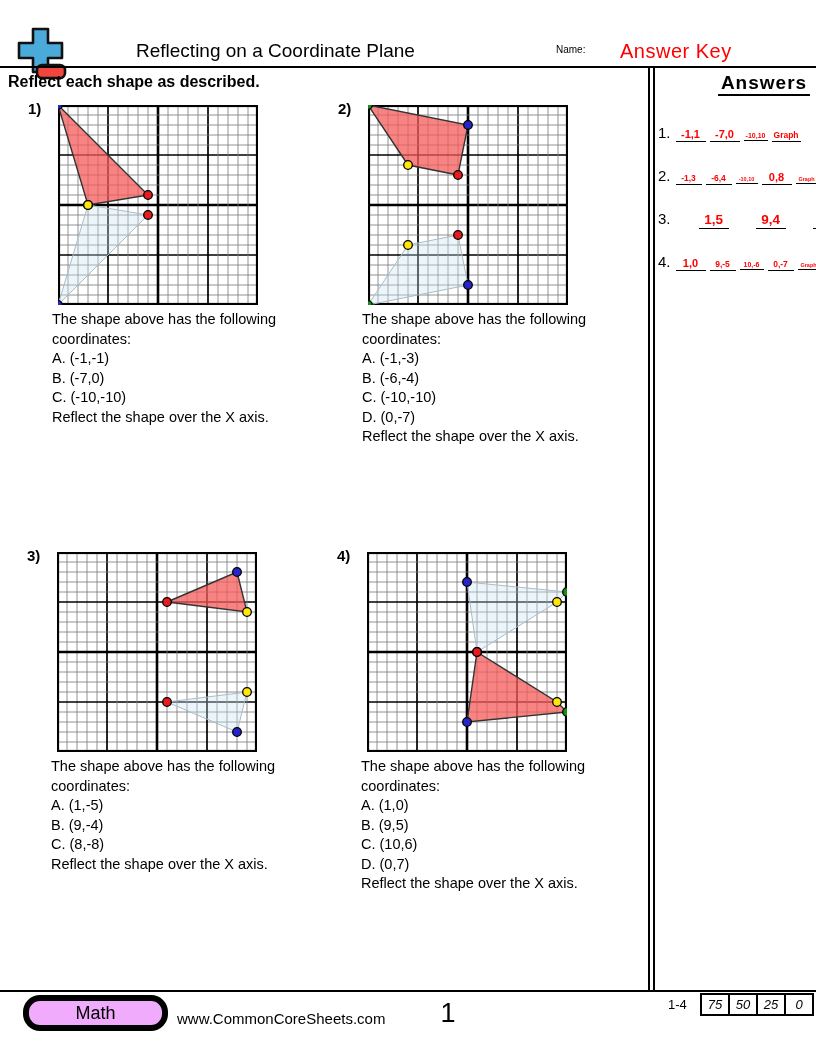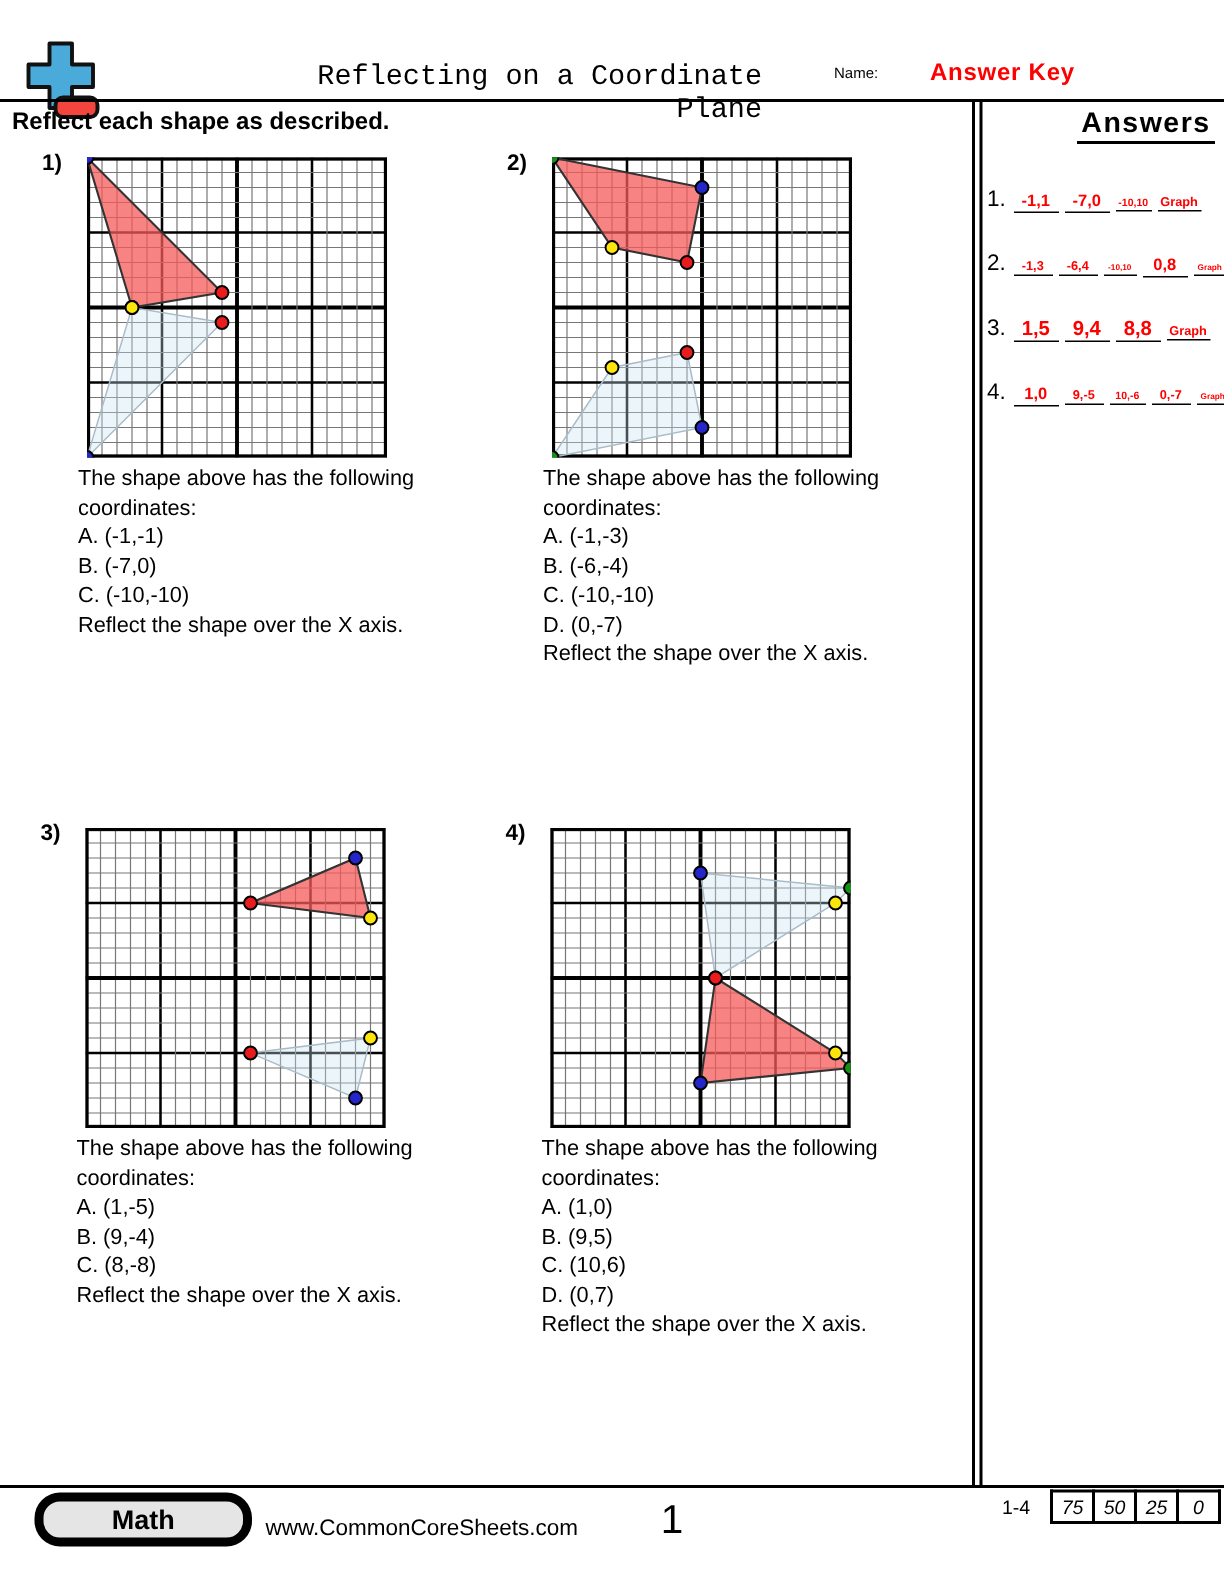--- a/index.html
+++ b/index.html
@@ -1,53 +1,53 @@
 <!DOCTYPE html>
 <html><head>
 <meta charset="utf-8">
 <style>
   html,body{margin:0;padding:0;}
   body{width:816px;height:1056px;background:#fff;font-family:"Liberation Sans",sans-serif;color:#000;position:relative;overflow:hidden;}
   .abs{position:absolute;}
 
   
   #logo{left:14px;top:26px;width:54px;height:58px;}
-  #worksheet-title{left:148px;top:40px;width:360px;text-align:right;font-size:19px;font-family:Liberation Mono, monospace;}
+  #worksheet-title{left:136px;top:40px;width:360px;text-align:left;font-size:19px;}
   #name-label{left:556px;top:44px;font-size:10px;}
-  #name-value{left:620px;top:40px;font-size:16px;font-weight:bold;color:#fe0000;letter-spacing:.5px;text-align:center;}
+  #name-value{left:620px;top:40px;font-size:20px;font-weight:normal;color:#fe0000;letter-spacing:.5px;text-align:center;}
   #header-rule{left:0;top:66px;width:816px;height:2px;background:#000;}
   #instruction{left:8px;top:73px;font-size:16px;font-weight:bold;}
 
   
   #divider{left:648px;top:66px;width:3px;height:924px;border-left:2px solid #000;border-right:2px solid #000;}
   #answers-title{left:656px;top:72px;width:160px;text-align:center;font-size:19px;font-weight:bold;letter-spacing:1px;margin-left:28px;}
   #answers-title span{border-bottom:2.5px solid #000;padding:0 3px 1px;}
   .ans-row{position:absolute;left:658px;width:158px;display:flex;align-items:baseline;}
   .ans-num{font-size:15px;margin-right:5px;flex:none;}
   .ans-item{display:inline-block;color:#fe0000;font-weight:bold;text-align:center;border-bottom:1.6px solid #000;padding:0 2px 1px;margin-right:4px;}
-  .ans-lg{font-size:13.5px;min-width:26px;}
+  .ans-lg{font-size:13.5px;min-width:26px;margin-left:23px;}
   .ans-md{font-size:11px;min-width:26px;}
   .ans-sm{font-size:8.5px;min-width:22px;}
   .ans-xs{font-size:7px;min-width:20px;}
   .ans-xxs{font-size:5.5px;min-width:18px;}
 
   
   .problem{position:absolute;width:292px;height:450px;}
   .pos1{left:28px;top:98px;}
   .pos2{left:338px;top:98px;}
   .pos3{left:27px;top:545px;}
   .pos4{left:337px;top:545px;}
   .plabel{position:absolute;left:0;top:2px;font-size:15px;font-weight:bold;}
   .grid{position:absolute;left:30px;top:7px;width:200px;height:200px;}
   .ptext{position:absolute;left:24px;top:212px;width:265px;font-size:14.5px;line-height:19.5px;}
 
   
   #footer-rule{left:0;top:990px;width:816px;height:2px;background:#000;}
   #subject-badge{left:23px;top:995px;width:145px;height:36px;background:#000;border-radius:17px;}
-  #subject-pill{position:absolute;left:4px;top:4px;right:4px;bottom:4px;background:#e5e5e5;border:2.5px solid #000;border-radius:13px;display:flex;align-items:center;justify-content:center;font-size:18px;font-weight:bold;}
+  #subject-pill{position:absolute;left:4px;top:4px;right:4px;bottom:4px;background:#f0abfc;border:2.5px solid #000;border-radius:13px;display:flex;align-items:center;justify-content:center;font-size:18px;font-weight:normal;}
   #site-url{left:177px;top:1010px;font-size:15px;}
   #page-number{left:400px;top:998px;width:96px;text-align:center;font-size:27px;}
   #score-label{left:668px;top:997px;font-size:13px;}
   #score-table{left:700px;top:993px;border-collapse:collapse;font-style:italic;}
   #score-table td{border:2px solid #000;width:26px;height:19px;text-align:center;font-size:13px;padding:0;}
 </style>
 </head>
 <body>
 
 <div class="abs" id="logo">

